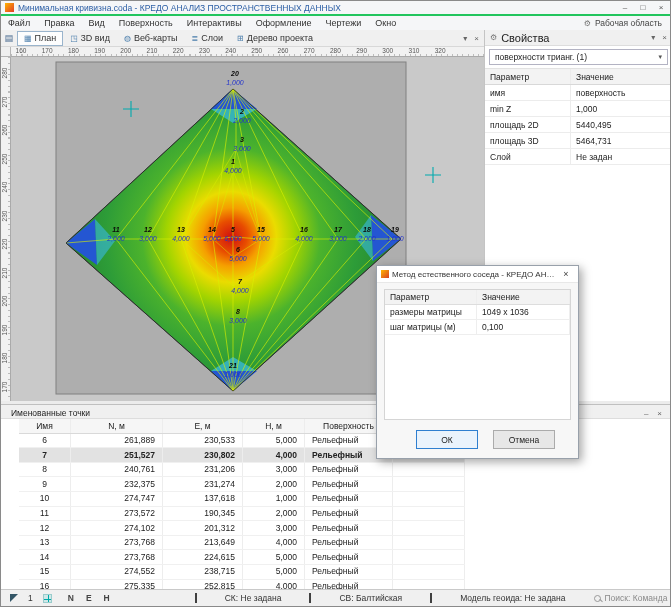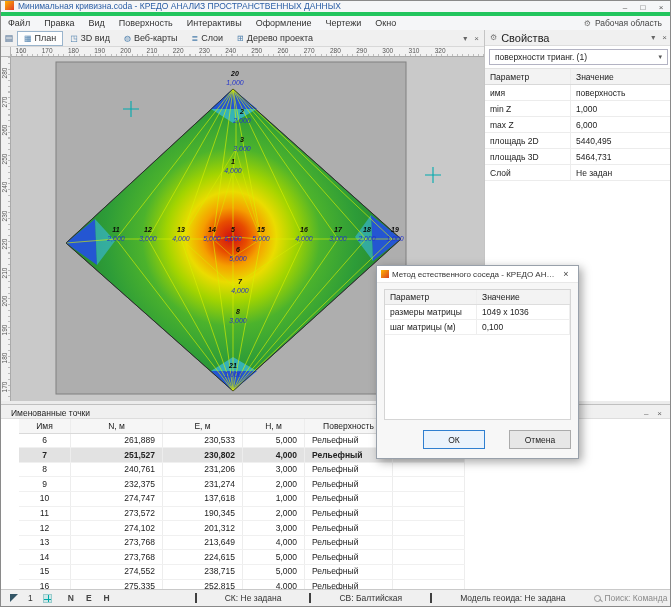--- a/index.html
+++ b/index.html
@@ -1,19 +1,19 @@
 <!DOCTYPE html>
 <html><head>
 <meta charset="utf-8">
 <style>
 *{margin:0;padding:0;box-sizing:border-box}
 html,body{background:#fff}
 .app{position:relative;width:671px;height:607px;background:#ececec;font-family:"Liberation Sans",sans-serif;color:#222;font-size:9px;overflow:hidden;border:1px solid #8a8a8a}
 
-.titlebar{position:absolute;left:0;top:0;right:0;height:17px;background:#f5f6f8;display:flex;padding-left:4px;border-bottom:6px solid #22c55e}
+.titlebar{position:absolute;left:0;top:0;right:0;height:17px;background:#f5f6f8;display:flex;align-items:center;padding-left:4px;border-bottom:4px solid #22c55e}
 .title-icon{width:9px;height:9px;background:linear-gradient(135deg,#ffb400,#e23d28);margin-right:4px;flex:none}
 .title-text{font-size:8.5px;color:#2b5ea5;white-space:nowrap;overflow:hidden}
 .win-controls{margin-left:auto;display:flex;flex:none}
 .win-btn{width:18px;height:13px;text-align:center;font-size:8px;color:#555;line-height:13px}
 
 .menubar{position:absolute;top:15px;left:0;right:0;height:14px;display:flex;align-items:center;background:#f5f6f8}
 .menu-items{display:flex}
 .menu-item{padding:0 7px;font-size:9px;color:#333;white-space:nowrap}
 .menu-right{margin-left:auto;display:flex;align-items:center;gap:4px;padding-right:8px;color:#444;font-size:8.5px}
 .gear{font-size:8px;color:#777}
@@ -61,21 +61,21 @@
 .dialog{position:absolute;left:375px;top:264px;width:203px;height:194px;background:#f7f7f7;border:1px solid #98a0aa;box-shadow:3px 3px 9px rgba(0,0,0,.35);z-index:50}
 .dlg-title{height:17px;display:flex;align-items:center;padding:0 4px;font-size:8px;background:#fff;border-bottom:1px solid #e8e8e8}
 .dlg-icon{width:8px;height:8px;background:linear-gradient(135deg,#ffb400,#d84020);margin-right:3px;flex:none}
 .dlg-title-text{white-space:nowrap;overflow:hidden;text-overflow:ellipsis;min-width:0;color:#333}
 .dlg-close{margin-left:auto;width:16px;text-align:center;color:#444;flex:none;font-size:9px}
 .dlg-table{position:absolute;left:7px;right:7px;top:23px;bottom:38px;background:#fff;border:1px solid #d5d5d5;font-size:8.5px;overflow:hidden}
 .dlg-table .header-row,.dlg-table .row{display:grid;grid-template-columns:92px 1fr;height:15px;border-bottom:1px solid #eee}
 .dlg-table .header-row{background:#f3f3f3;border-bottom:1px solid #ddd}
 .dlg-table .cell{padding:2px 5px;border-right:1px solid #eee;white-space:nowrap;overflow:hidden}
 .dlg-table .cell.focus{background:#e9e9e9;outline:1px solid #9a9a9a;outline-offset:-1px}
-.dlg-buttons{position:absolute;right:7px;bottom:9px;display:flex;gap:24px}
+.dlg-buttons{position:absolute;right:23px;bottom:9px;display:flex;gap:15px}
 .btn{width:62px;height:19px;font-size:8.5px;display:flex;align-items:center;justify-content:center;background:#e7e7e7;border:1px solid #ababab;color:#222}
 .btn.primary{border:1px solid #2f7fd0;background:#eaf3fc}
 
 .statusbar{position:absolute;left:0;bottom:0;width:671px;height:17px;background:#f0f0f0;border-top:1px solid #c9c9c9;display:flex;align-items:center;font-size:8.5px;color:#333}
 .sb-left{display:flex;align-items:center;gap:10px;padding:0 9px}
 .sb-cursor{width:0;height:0;border-top:8px solid #356;border-right:8px solid transparent}
 .sb-grid{width:9px;height:9px;background:
  linear-gradient(#0aa,#0aa) 0 4px/9px 1px no-repeat,
  linear-gradient(#0aa,#0aa) 4px 0/1px 9px no-repeat,#cfe8e8;border:1px solid #9cc}
 .sb-coord{font-weight:bold;color:#444;padding:0 6px}
@@ -165,24 +165,20 @@
           <div class="cell">Параметр</div>
           <div class="cell">Значение</div>
         </div>
         <div class="row">
           <div class="cell">имя</div>
           <div class="cell">поверхность</div>
         </div>
         <div class="row">
           <div class="cell">min Z</div>
           <div class="cell">1,000</div>
-        </div>
-        <div class="row">
-          <div class="cell">max Z</div>
-          <div class="cell">6,000</div>
         </div>
         <div class="row">
           <div class="cell">площадь 2D</div>
           <div class="cell">5440,495</div>
         </div>
         <div class="row">
           <div class="cell">площадь 3D</div>
           <div class="cell">5464,731</div>
         </div>
         <div class="row">

